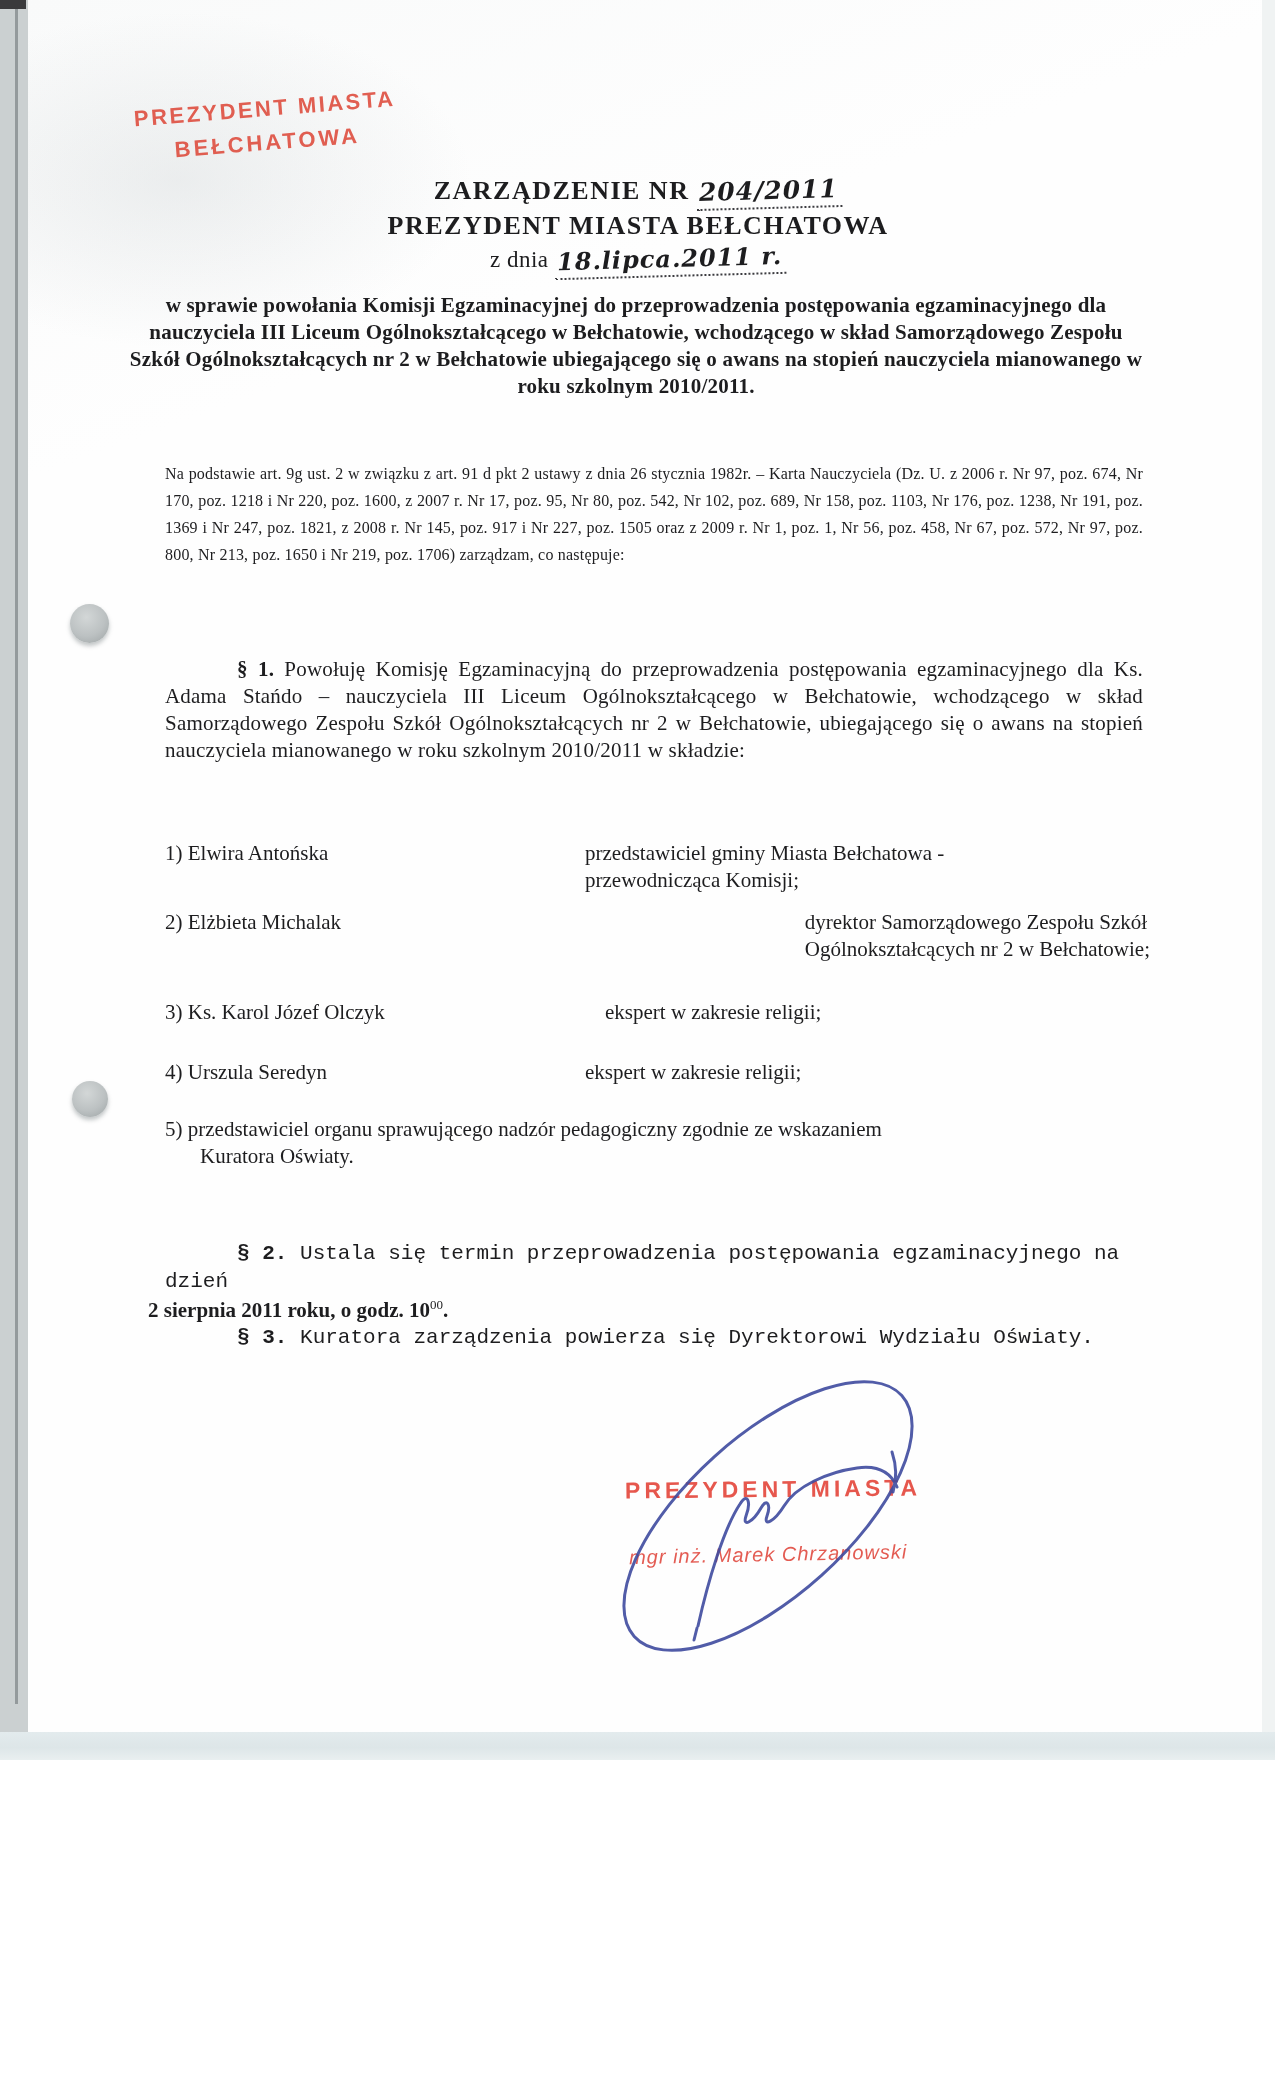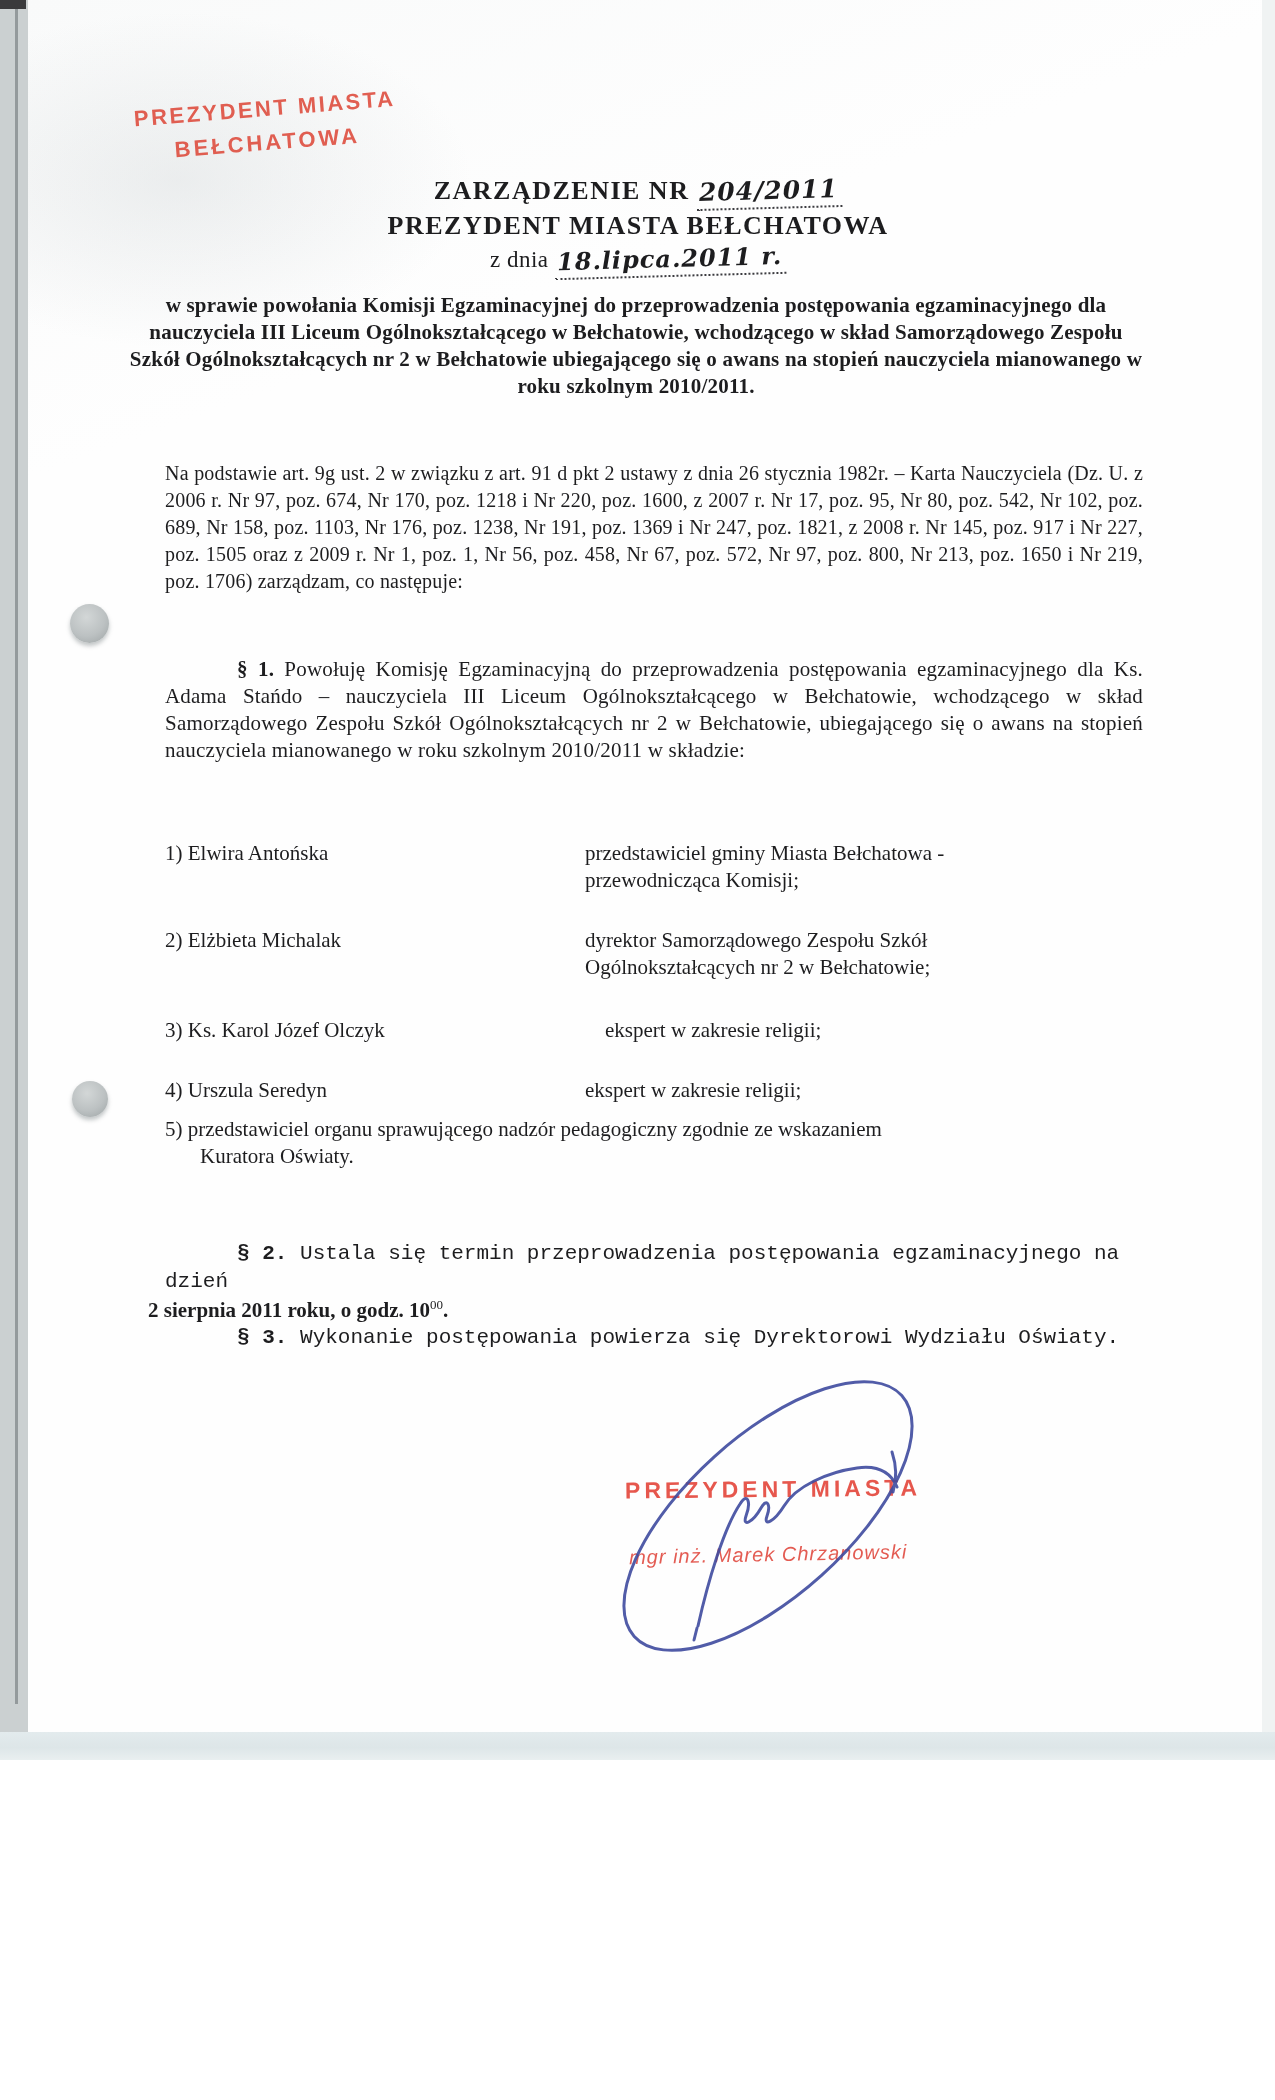--- a/index.html
+++ b/index.html
@@ -42,31 +42,31 @@
     display:inline-block;transform:rotate(-1.6deg);letter-spacing:1px;
     border-bottom:2px dotted #3c3c40;padding:0 4px 0 2px;font-size:25px;}
   .date-line .handwriting{font-size:24px;}
 
   
   .subject{position:absolute;left:128px;top:292px;width:1016px;text-align:center;
     font-weight:bold;font-size:21px;line-height:27px;letter-spacing:.2px;}
 
   
   .legal{position:absolute;left:165px;top:460px;width:978px;
-    font-size:20px;line-height:27px;text-align:justify;letter-spacing:.2px;}
+    font-size:16px;line-height:27px;text-align:justify;letter-spacing:.2px;}
   .par1{position:absolute;left:165px;top:656px;width:978px;
     font-size:21px;line-height:27px;text-align:justify;text-indent:72px;letter-spacing:.2px;}
   .b{font-weight:bold;}
 
   
   .committee{position:absolute;left:165px;top:840px;width:985px;font-size:21px;line-height:27px;font-family:Liberation Serif, serif;}
   .crow{display:flex;}
   .crow .cname{width:420px;flex:0 0 420px;}
   .crow .crole{white-space:pre-line;}
-  .crow.r2{margin-top:33px;}
+  .crow.r2{margin-top:15px;justify-content:space-between;}
   .crow.r3{margin-top:36px;gap:20px;}
   .crow.r4{margin-top:33px;}
   .member5{position:absolute;left:165px;top:1116px;width:985px;font-size:21px;line-height:27px;
     white-space:pre-line;padding-left:35px;text-indent:-35px;}
 
   
   .articles{position:absolute;left:165px;top:1240px;width:978px;font-size:21px;line-height:28px;}
   .art .lead{text-indent:72px;font-family:Liberation Mono, monospace;}
   .art .dateline{font-weight:bold;margin-left:-17px;}
   sup.t{font-size:13px;font-weight:normal;vertical-align:super;line-height:0;text-align:right;}
@@ -137,21 +137,21 @@
 </div>
 <div class="member5">5) przedstawiciel organu sprawującego nadzór pedagogiczny zgodnie ze wskazaniem
 Kuratora Oświaty.</div>
 
 <div class="articles">
   <div class="art">
     <div class="lead"><span class="b">§ 2.</span><span> Ustala się termin przeprowadzenia postępowania egzaminacyjnego na dzień</span></div>
     <div class="dateline"><span>2 sierpnia 2011 roku, o godz. 10</span><sup class="t">00</sup><span>.</span></div>
   </div>
   <div class="art">
-    <div class="lead"><span class="b">§ 3.</span><span> Wykonanie postępowania powierza się Dyrektorowi Wydziału Oświaty.</span></div>
+    <div class="lead"><span class="b">§ 3.</span><span> Kuratora zarządzenia powierza się Dyrektorowi Wydziału Oświaty.</span></div>
   </div>
 </div>
 
 <div class="sig-stamp">PREZYDENT MIASTA</div>
 <div class="sig-name">mgr inż. Marek Chrzanowski</div>
 
 <svg class="sig-svg" width="330" height="290" viewBox="0 0 330 290">
   <g fill="none" stroke="#3f4b9f" stroke-width="3" stroke-linecap="round" opacity="0.9">
     <ellipse cx="170" cy="140" rx="180" ry="80" transform="rotate(-42 170 140)"></ellipse>
     <path d="M 100,250 C 110,205 126,152 142,128 C 150,115 153,127 148,140 C 144,152 155,146 163,132 C 169,121 173,129 169,140 C 165,151 176,146 186,130 C 198,110 230,96 259,92 C 280,89 293,97 299,111"></path>

